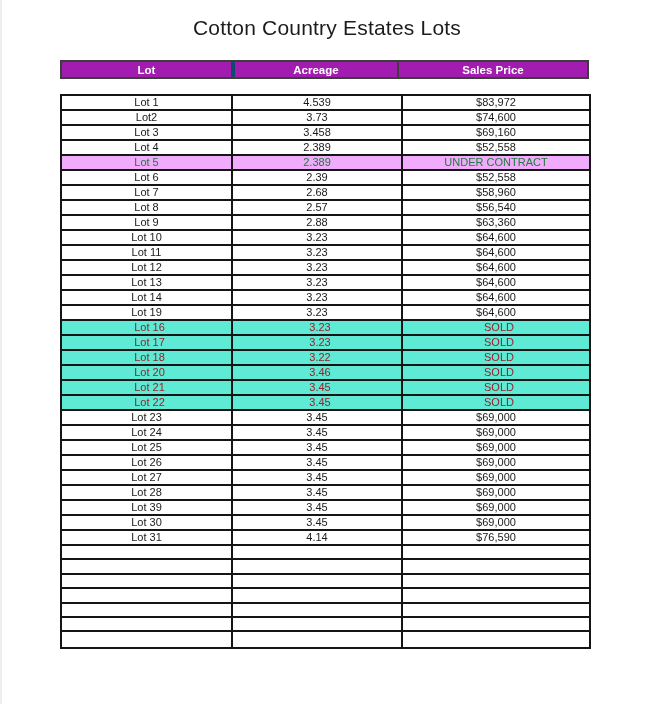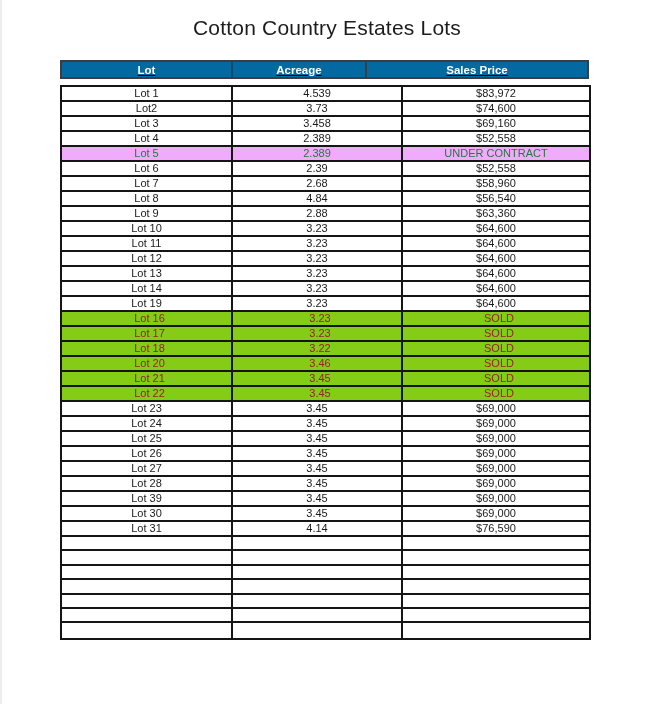--- a/index.html
+++ b/index.html
@@ -26,43 +26,42 @@
   .sheet {
     position: absolute;
     left: 58px; top: 60px;
     width: 529px;
   }
   
   .thead {
     display: flex;
     width: 529px;
     height: 19px;
-    background: #0369a1;
+    background: #a21caf;
     border: 2px solid #3d3d3d;
-    text-decoration: underline;
   }
   .hcell {
     display: flex;
     align-items: center;
     justify-content: center;
     color: #ffffff;
     font-weight: bold;
     font-size: 11.5px;
     height: 100%;
   }
   .hcell.c1 { width: 169px; }
-  .hcell.c2 { width: 136px; border-left: 2px solid #0c4a6e; border-right: 2px solid #3d3d3d; }
+  .hcell.c2 { width: 168px; border-left: 4px solid #0c4a6e; border-right: 2px solid #3d3d3d; }
   .hcell.c3 { flex: 1; border-radius: 7px; }
   
   table.lots {
     border-collapse: separate;
     border-spacing: 0;
     width: 529px;
     table-layout: fixed;
-    margin-top: 6px;
+    margin-top: 15px;
     border: 2px solid #151515;
   }
   table.lots td {
     height: 14.4px;
     padding: 0 2px;
     font-size: 11px;
     line-height: 13px;
     text-align: center;
     vertical-align: middle;
     color: #1a1a1a;
@@ -77,21 +76,21 @@
     border-right: 2px solid #151515;
   }
   col.col-lot { width: 169px; }
   col.col-acreage { width: 172px; }
   col.col-price { width: 186px; }
   tr.status-under-contract td {
     background: #f0abfc;
     color: #1f7b38;
   }
   tr.status-sold td {
-    background: #84cc16;
+    background: #5eead4;
     color: #97202a;
     padding-left: 8px;
   }
 </style>
 </head>
 <body>
 
 <h1 class="title">Cotton Country Estates Lots</h1>
 
 <div class="sheet">
@@ -137,21 +136,21 @@
           <td class="acreage-cell">2.39</td>
           <td class="price-cell">$52,558</td>
         </tr>
         <tr class="status-available">
           <td class="lot-cell">Lot 7</td>
           <td class="acreage-cell">2.68</td>
           <td class="price-cell">$58,960</td>
         </tr>
         <tr class="status-available">
           <td class="lot-cell">Lot 8</td>
-          <td class="acreage-cell">4.84</td>
+          <td class="acreage-cell">2.57</td>
           <td class="price-cell">$56,540</td>
         </tr>
         <tr class="status-available">
           <td class="lot-cell">Lot 9</td>
           <td class="acreage-cell">2.88</td>
           <td class="price-cell">$63,360</td>
         </tr>
         <tr class="status-available">
           <td class="lot-cell">Lot 10</td>
           <td class="acreage-cell">3.23</td>

